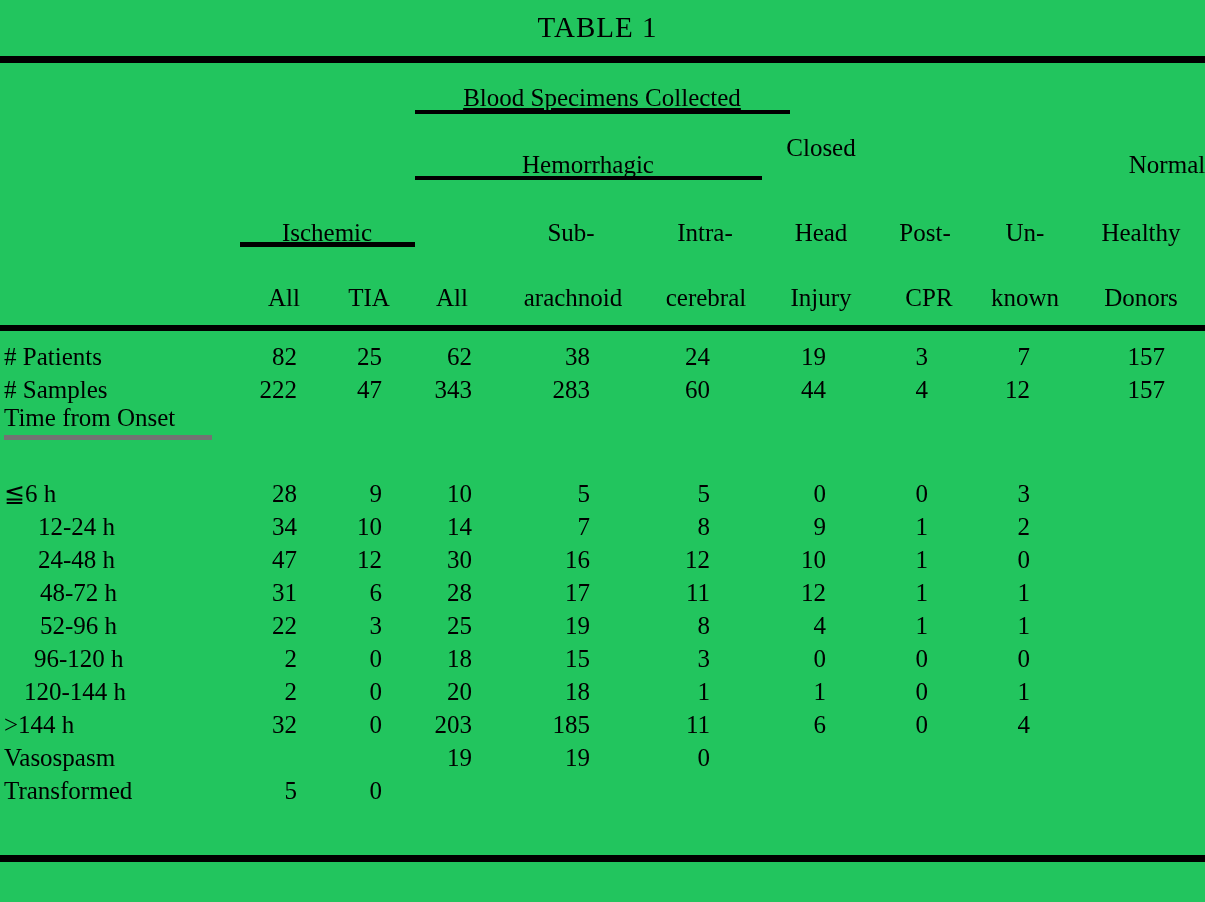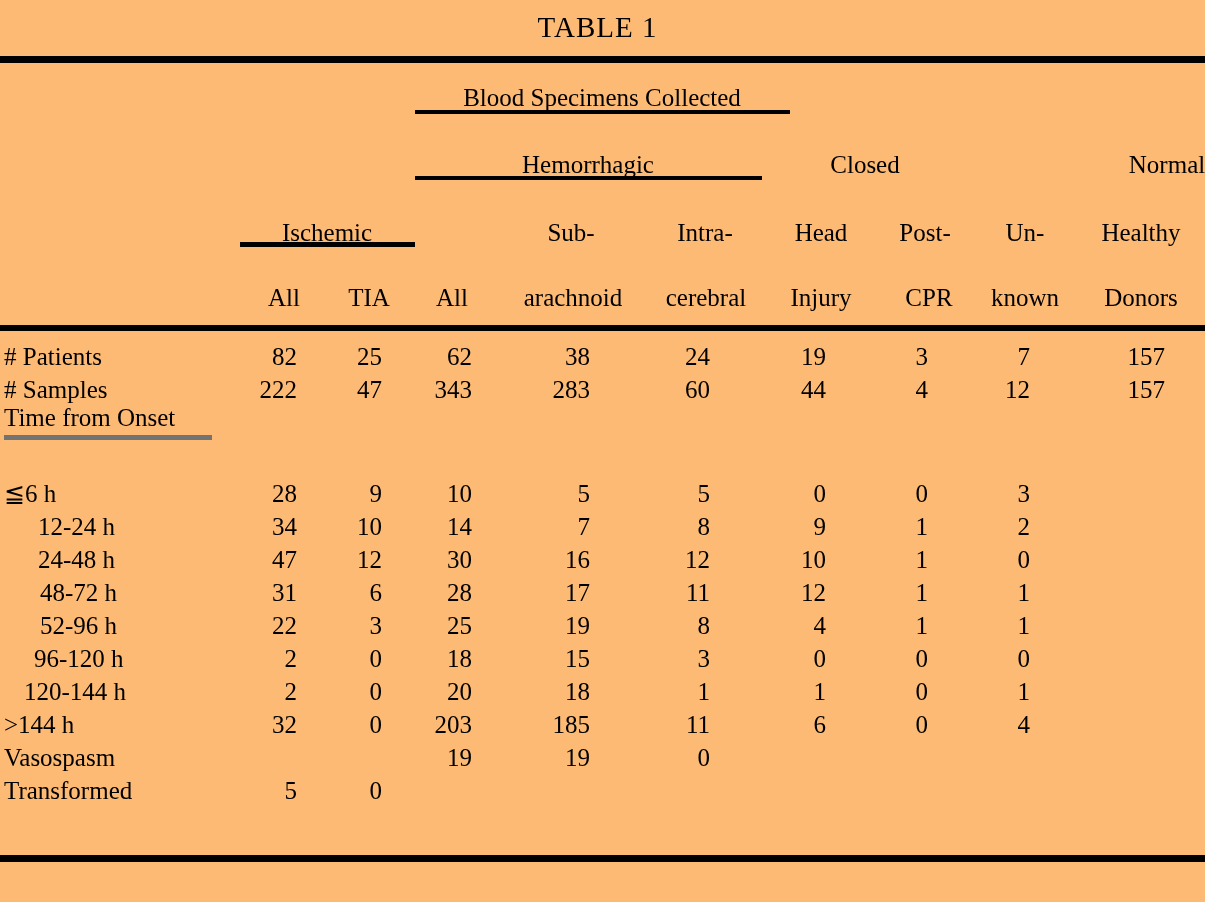--- a/index.html
+++ b/index.html
@@ -1,21 +1,21 @@
 <!DOCTYPE html>
 <html><head>
 <meta charset="utf-8">
 <style>
   * { margin: 0; padding: 0; box-sizing: border-box; }
   html, body { background: #ffffff; }
   .page {
     position: relative;
     width: 1205px;
     height: 902px;
-    background: #fdba74;
+    background: #22c55e;
     color: #000000;
     font-family: "Liberation Serif", "DejaVu Serif", serif;
     overflow: hidden;
   }
   .title {
     position: absolute;
     top: 11px; left: 0; right: 10px;
     text-align: center;
     font-size: 29px;
     letter-spacing: 1px;
@@ -72,26 +72,26 @@
 </style>
 </head>
 <body>
 
 <div class="page">
 
   <div class="title">TABLE 1</div>
 
   <div class="rule rule-top"></div>
 
-  <div class="hlabel" style="left:602px; top:84px;">Blood Specimens Collected</div>
+  <div class="hlabel" style="left:602px; top:84px;text-decoration:underline;">Blood Specimens Collected</div>
   <div class="uline uline-blood"></div>
 
   <div class="hlabel" style="left:588px; top:151px;">Hemorrhagic</div>
   <div class="uline uline-hem"></div>
-  <div class="hlabel" style="left:821px; top:151px;margin-left:44px;">Closed</div>
+  <div class="hlabel" style="left:821px; top:134px;">Closed</div>
   <div class="hlabel" style="left:1167px; top:151px;">Normal</div>
 
   <div class="hlabel" style="left:327px; top:219px;">Ischemic</div>
   <div class="uline uline-ischemic"></div>
   <div class="hlabel" style="left:571px; top:219px;">Sub-</div>
   <div class="hlabel" style="left:705px; top:219px;">Intra-</div>
   <div class="hlabel" style="left:821px; top:219px;">Head</div>
   <div class="hlabel" style="left:925px; top:219px;">Post-</div>
   <div class="hlabel" style="left:1025px; top:219px;">Un-</div>
   <div class="hlabel" style="left:1141px; top:219px;">Healthy</div>

